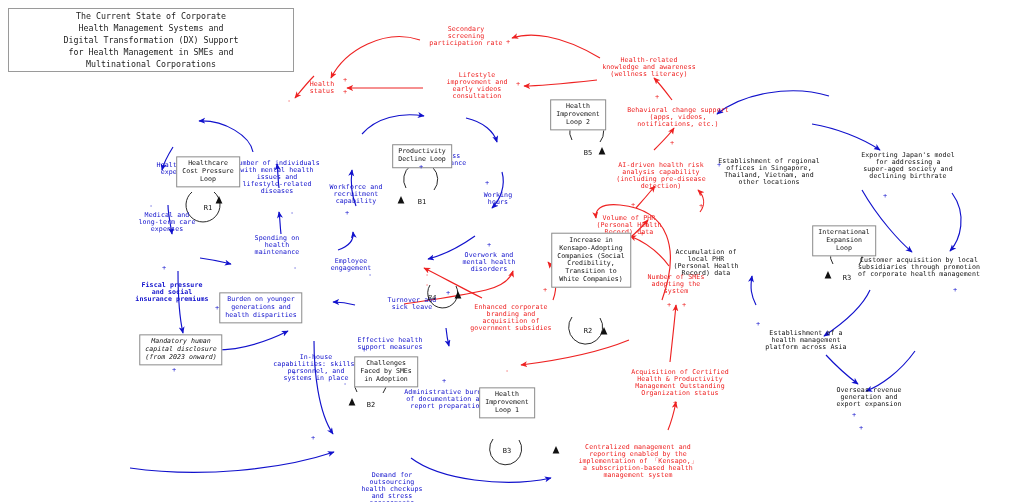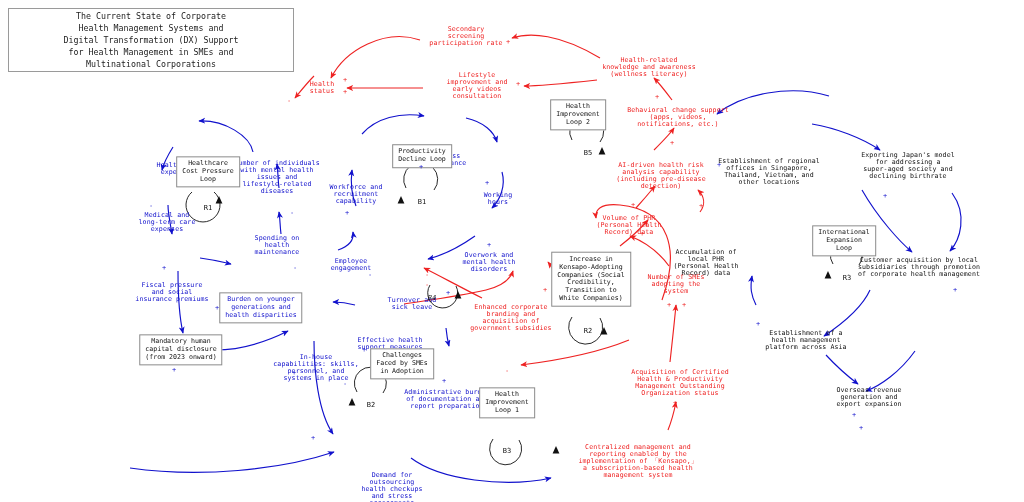--- a/index.html
+++ b/index.html
@@ -176,24 +176,24 @@
 support measures</div>
       <div class="node blue" style="left: 316px; top: 325px;">In-house
 capabilities: skills,
 personnel, and
 systems in place</div>
       <div class="node blue" style="left: 392px; top: 447px;">Demand for
 outsourcing
 health checkups
 and stress
 assessments</div>
-      <div class="boxed blk" style="left: 181px; top: 350px;">Mandatory human
+      <div class="boxed blk" style="left: 181px; top: 350px; font-style: italic;">Mandatory human
 capital disclosure
 (from 2023 onward)</div>
-      <div class="node blue" style="left: 172px; top: 250px;">Fiscal pressure
+      <div class="node blue" style="left: 172px; top: 250px; font-weight: bold;">Fiscal pressure
 and social
 insurance premiums</div>
       <div class="boxed blue" style="left: 261px; top: 265px;">Burden on younger
 generations and
 health disparities</div>
       <div class="node blue" style="left: 167px; top: 180px;">Medical and
 long-term care
 expenses</div>
       <div class="node blue" style="left: 181px; top: 126px;">Healthy life
 expectancy</div>
@@ -243,27 +243,27 @@
     </div>
   <div id="loops">
       <div class="boxed blk" style="left: 208px; top: 172px;">Healthcare
 Cost Pressure
 Loop</div>
       <div class="boxed blk" style="left: 422px; top: 156px;">Productivity
 Decline Loop</div>
       <div class="boxed blk" style="left: 578px; top: 115px;">Health
 Improvement
 Loop 2</div>
-      <div class="boxed blk" style="left: 591px; top: 279px; text-align: center;">Increase in
+      <div class="boxed blk" style="left: 591px; top: 260px; text-align: center;">Increase in
 Kensapo-Adopting
 Companies (Social
 Credibility,
 Transition to
 White Companies)</div>
-      <div class="boxed blk" style="left: 386px; top: 364px; margin-left: 16px;">Challenges
+      <div class="boxed blk" style="left: 386px; top: 372px;">Challenges
 Faced by SMEs
 in Adoption</div>
       <div class="boxed blk" style="left: 507px; top: 403px;">Health
 Improvement
 Loop 1</div>
       <div class="boxed blk" style="left: 844px; top: 241px;">International
 Expansion
 Loop</div>
       <div class="loopid" style="left: 208px; top: 208px;">R1</div>
       <div class="loopid" style="left: 422px; top: 202px;">B1</div>

